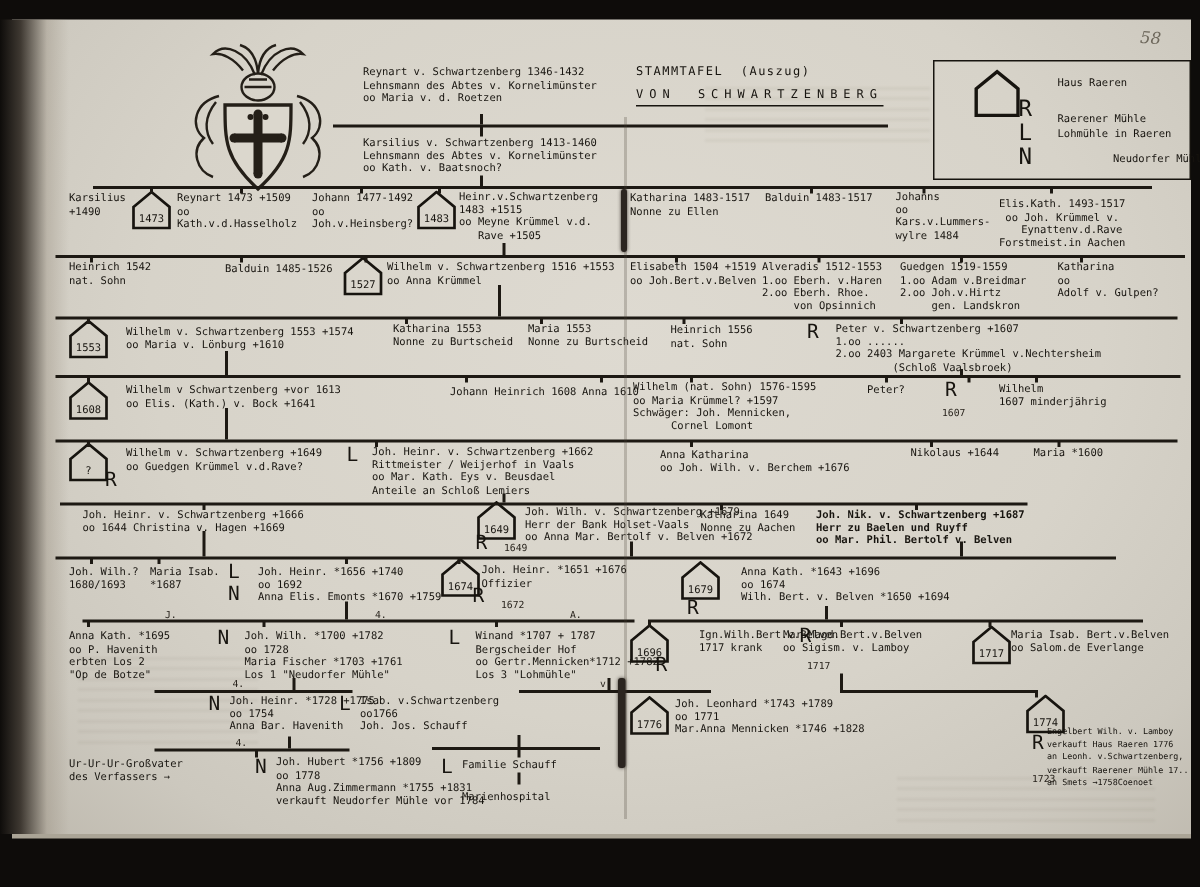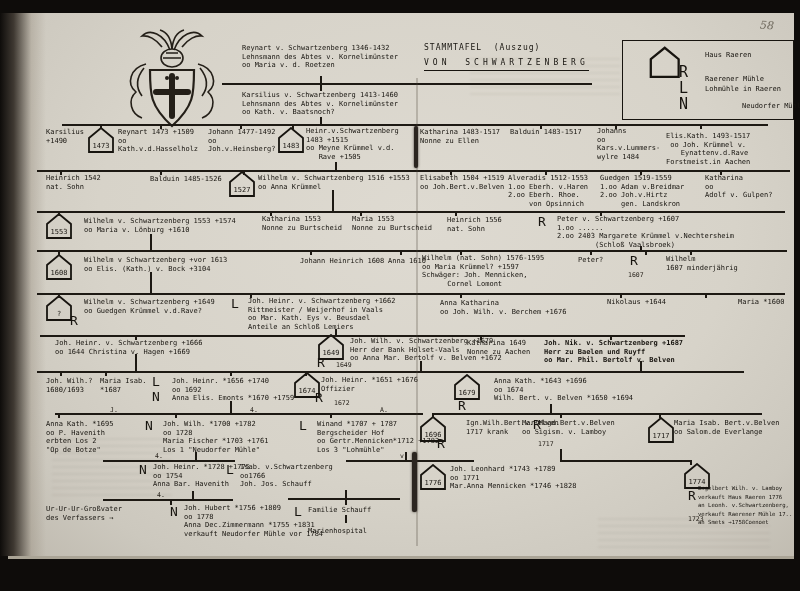--- a/index.html
+++ b/index.html
@@ -189,21 +189,21 @@
         <div class="tline">nat. Sohn</div>
       </div>
       <div class="tnode" style="left: 557px; top: 215px;">
         <div class="tline">Peter v. Schwartzenberg +1607</div>
         <div class="tline">1.oo ......</div>
         <div class="tline">2.oo 2403 Margarete Krümmel v.Nechtersheim</div>
         <div class="tline">         (Schloß Vaalsbroek)</div>
       </div>
       <div class="tnode" style="left: 84px; top: 256px;">
         <div class="tline">Wilhelm v Schwartzenberg +vor 1613</div>
-        <div class="tline">oo Elis. (Kath.) v. Bock +3104</div>
+        <div class="tline">oo Elis. (Kath.) v. Bock +1641</div>
       </div>
       <div class="tnode" style="left: 300px; top: 257px;">
         <div class="tline">Johann Heinrich 1608</div>
       </div>
       <div class="tnode" style="left: 388px; top: 257px;">
         <div class="tline">Anna 1610</div>
       </div>
       <div class="tnode" style="left: 422px; top: 254px;">
         <div class="tline">Wilhelm (nat. Sohn) 1576-1595</div>
         <div class="tline">oo Maria Krümmel? +1597</div>
@@ -227,21 +227,21 @@
         <div class="tline">oo Mar. Kath. Eys v. Beusdael</div>
         <div class="tline">Anteile an Schloß Lemiers</div>
       </div>
       <div class="tnode" style="left: 440px; top: 299px;">
         <div class="tline">Anna Katharina</div>
         <div class="tline">oo Joh. Wilh. v. Berchem +1676</div>
       </div>
       <div class="tnode" style="left: 607px; top: 298px;">
         <div class="tline">Nikolaus +1644</div>
       </div>
-      <div class="tnode" style="left: 738px; top: 298px;">
+      <div class="tnode" style="left: 689px; top: 298px;">
         <div class="tline">Maria *1600</div>
       </div>
       <div class="tnode" style="left: 55px; top: 339px;">
         <div class="tline">Joh. Heinr. v. Schwartzenberg +1666</div>
         <div class="tline">oo 1644 Christina v. Hagen +1669</div>
       </div>
       <div class="tnode" style="left: 350px; top: 337px;">
         <div class="tline">Joh. Wilh. v. Schwartzenberg +1679</div>
         <div class="tline">Herr der Bank Holset-Vaals</div>
         <div class="tline">oo Anna Mar. Bertolf v. Belven +1672</div>
@@ -329,21 +329,21 @@
         <div class="tline">verkauft Raerener Mühle 17..</div>
         <div class="tline">an Smets →1758Coenoet</div>
       </div>
       <div class="tnode" style="left: 46px; top: 505px;">
         <div class="tline">Ur-Ur-Ur-Großvater</div>
         <div class="tline">des Verfassers →</div>
       </div>
       <div class="tnode" style="left: 184px; top: 504px;">
         <div class="tline">Joh. Hubert *1756 +1809</div>
         <div class="tline">oo 1778</div>
-        <div class="tline">Anna Dec.Zimmermann *1755 +1831</div>
+        <div class="tline">Anna Aug.Zimmermann *1755 +1831</div>
         <div class="tline">verkauft Neudorfer Mühle vor 1784</div>
       </div>
       <div class="tnode" style="left: 308px; top: 506px;">
         <div class="tline">Familie Schauff</div>
       </div>
       <div class="tnode" style="left: 308px; top: 527px;">
         <div class="tline">Marienhospital</div>
       </div>
       <svg width="30" height="27" viewBox="0 0 30 27" class="house-svg" style="left: 86px; top: 127px;">
         <polygon points="3,11 15,1 27,11 27,25 3,25" fill="none" stroke="#17140f" stroke-width="1.8"></polygon>

